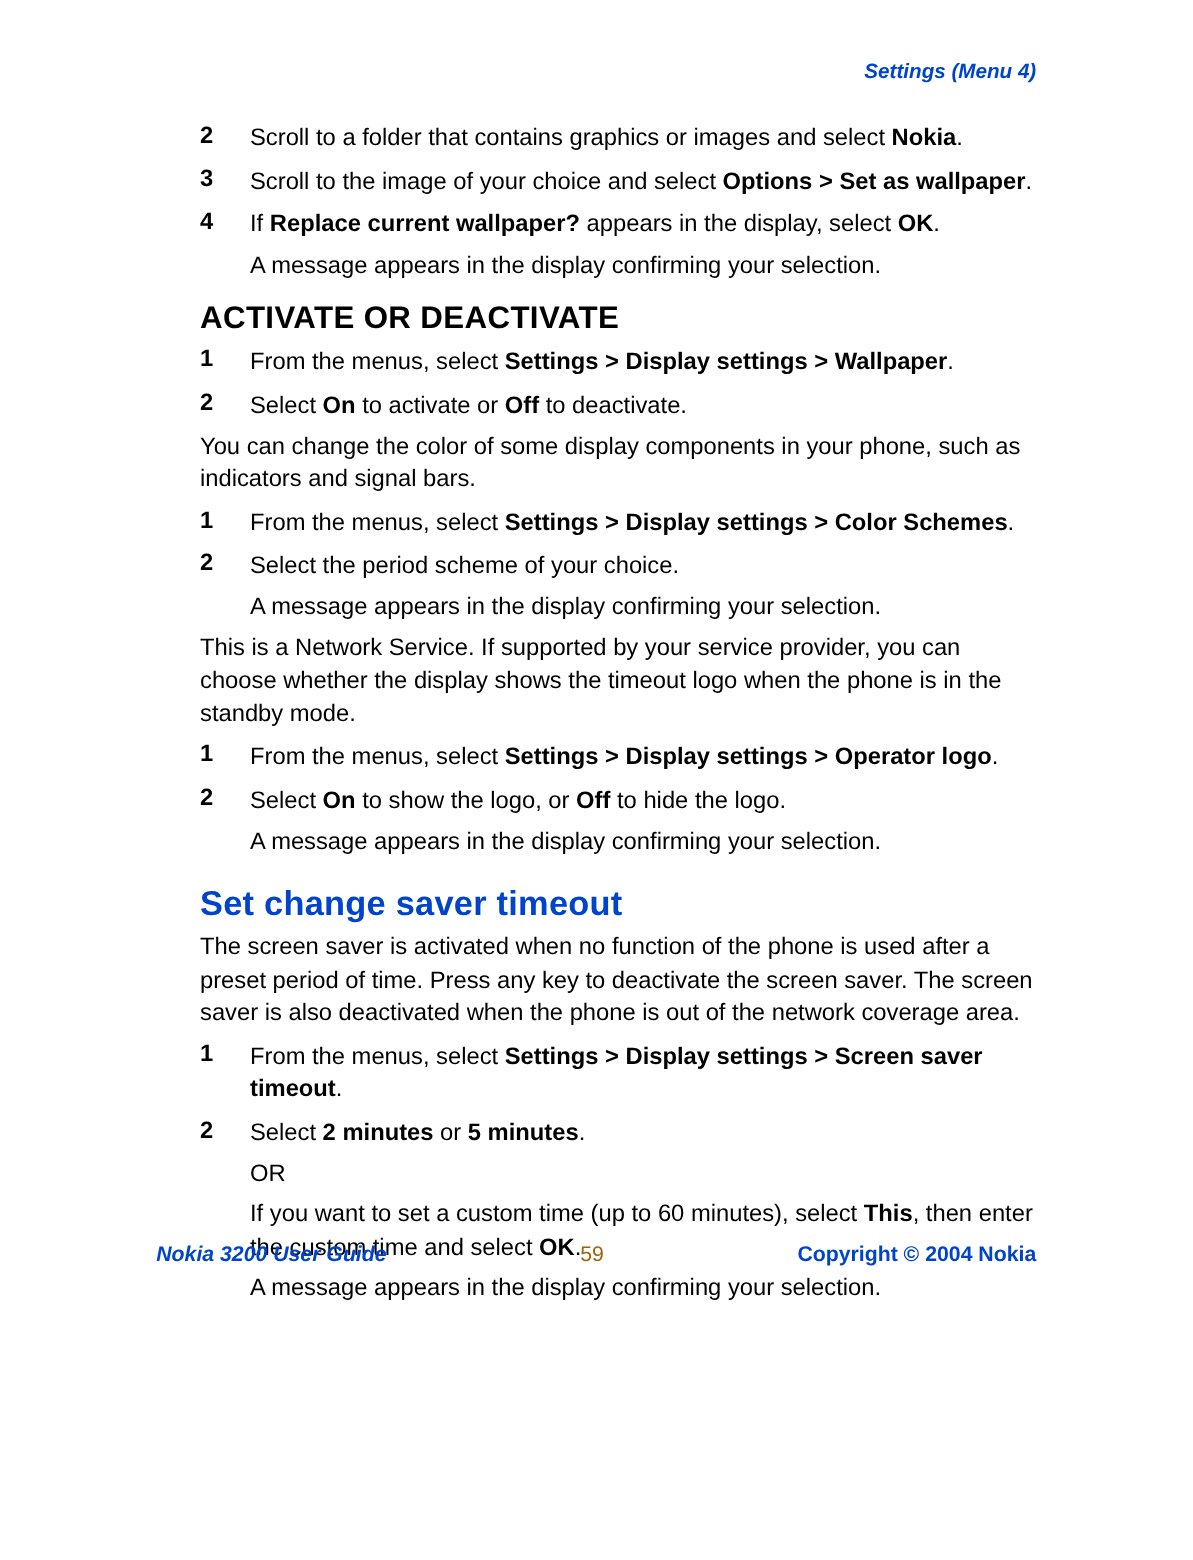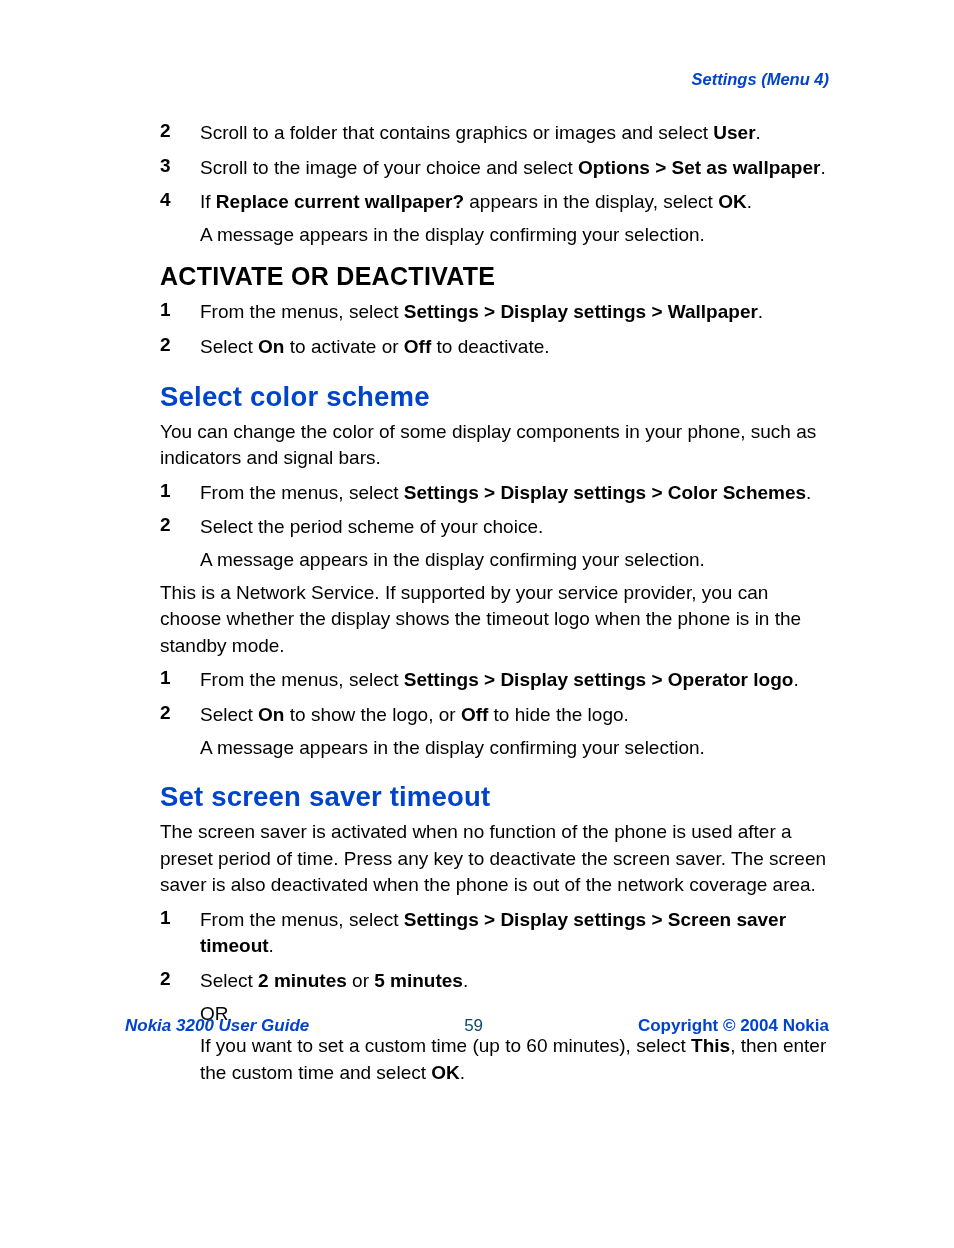--- a/index.html
+++ b/index.html
@@ -9,21 +9,20 @@
     font-family: Verdana, Geneva, sans-serif;
     font-size: 19px;
     color: #000;
   }
   .page {
     width: 954px;
     height: 1072px;
     position: relative;
     box-sizing: border-box;
     padding: 48px 125px 0 160px;
-    margin-top: 22px;
   }
   .header-right {
     position: absolute;
     top: 48px;
     right: 125px;
     color: #0044cc;
     font-style: italic;
     font-weight: bold;
     font-size: 16.5px;
   }
@@ -75,37 +74,37 @@
     display: flex;
     justify-content: space-between;
     color: #0044cc;
     font-weight: bold;
     font-size: 17px;
     font-style: italic;
   }
   .footer .left { }
   .footer .center {
     font-style: normal;
-    color: #0c4a6e;
+    color: #a16207;
     font-weight: normal;
   }
   .footer .right { font-style: normal; }
 </style>
 </head>
 <body>
 
 <div class="page">
   <div class="header-right">Settings (Menu 4)</div>
 
   <div class="content">
 
     <div id="topSteps">
         <div class="ol-item">
           <div class="num">2</div>
-          <div class="txt">Scroll to a folder that contains graphics or images and select <span class="bold">User</span>.</div>
+          <div class="txt">Scroll to a folder that contains graphics or images and select <span class="bold">Nokia</span>.</div>
         </div>
         <div class="ol-item">
           <div class="num">3</div>
           <div class="txt">Scroll to the image of your choice and select <span class="bold">Options &gt; Set as wallpaper</span>.</div>
         </div>
         <div class="ol-item">
           <div class="num">4</div>
           <div class="txt">If <span class="bold">Replace current wallpaper?</span> appears in the display, select <span class="bold">OK</span>.</div>
         </div>
         <div class="indent-continue">A message appears in the display confirming your selection.</div>
@@ -116,21 +115,20 @@
         <div class="ol-item">
           <div class="num">1</div>
           <div class="txt">From the menus, select <span class="bold">Settings &gt; Display settings &gt; Wallpaper</span>.</div>
         </div>
         <div class="ol-item">
           <div class="num">2</div>
           <div class="txt">Select <span class="bold">On</span> to activate or <span class="bold">Off</span> to deactivate.</div>
         </div>
       </div>
 
-    <h2 class="bluehead">Select color scheme</h2>
     <p class="para">You can change the color of some display components in your phone, such as indicators and signal bars.</p>
     <div id="colorSteps">
         <div class="ol-item">
           <div class="num">1</div>
           <div class="txt">From the menus, select <span class="bold">Settings &gt; Display settings &gt; Color Schemes</span>.</div>
         </div>
         <div class="ol-item">
           <div class="num">2</div>
           <div class="txt">Select the period scheme of your choice.</div>
         </div>
@@ -143,21 +141,21 @@
           <div class="num">1</div>
           <div class="txt">From the menus, select <span class="bold">Settings &gt; Display settings &gt; Operator logo</span>.</div>
         </div>
         <div class="ol-item">
           <div class="num">2</div>
           <div class="txt">Select <span class="bold">On</span> to show the logo, or <span class="bold">Off</span> to hide the logo.</div>
         </div>
         <div class="indent-continue">A message appears in the display confirming your selection.</div>
       </div>
 
-    <h2 class="bluehead">Set screen saver timeout</h2>
+    <h2 class="bluehead">Set change saver timeout</h2>
     <p class="para">The screen saver is activated when no function of the phone is used after a preset period of time. Press any key to deactivate the screen saver. The screen saver is also deactivated when the phone is out of the network coverage area.</p>
     <div id="saverSteps">
         <div class="ol-item">
           <div class="num">1</div>
           <div class="txt">From the menus, select <span class="bold">Settings &gt; Display settings &gt; Screen saver timeout</span>.</div>
         </div>
         <div class="ol-item">
           <div class="num">2</div>
           <div class="txt">Select <span class="bold">2 minutes</span> or <span class="bold">5 minutes</span>.</div>
         </div>

